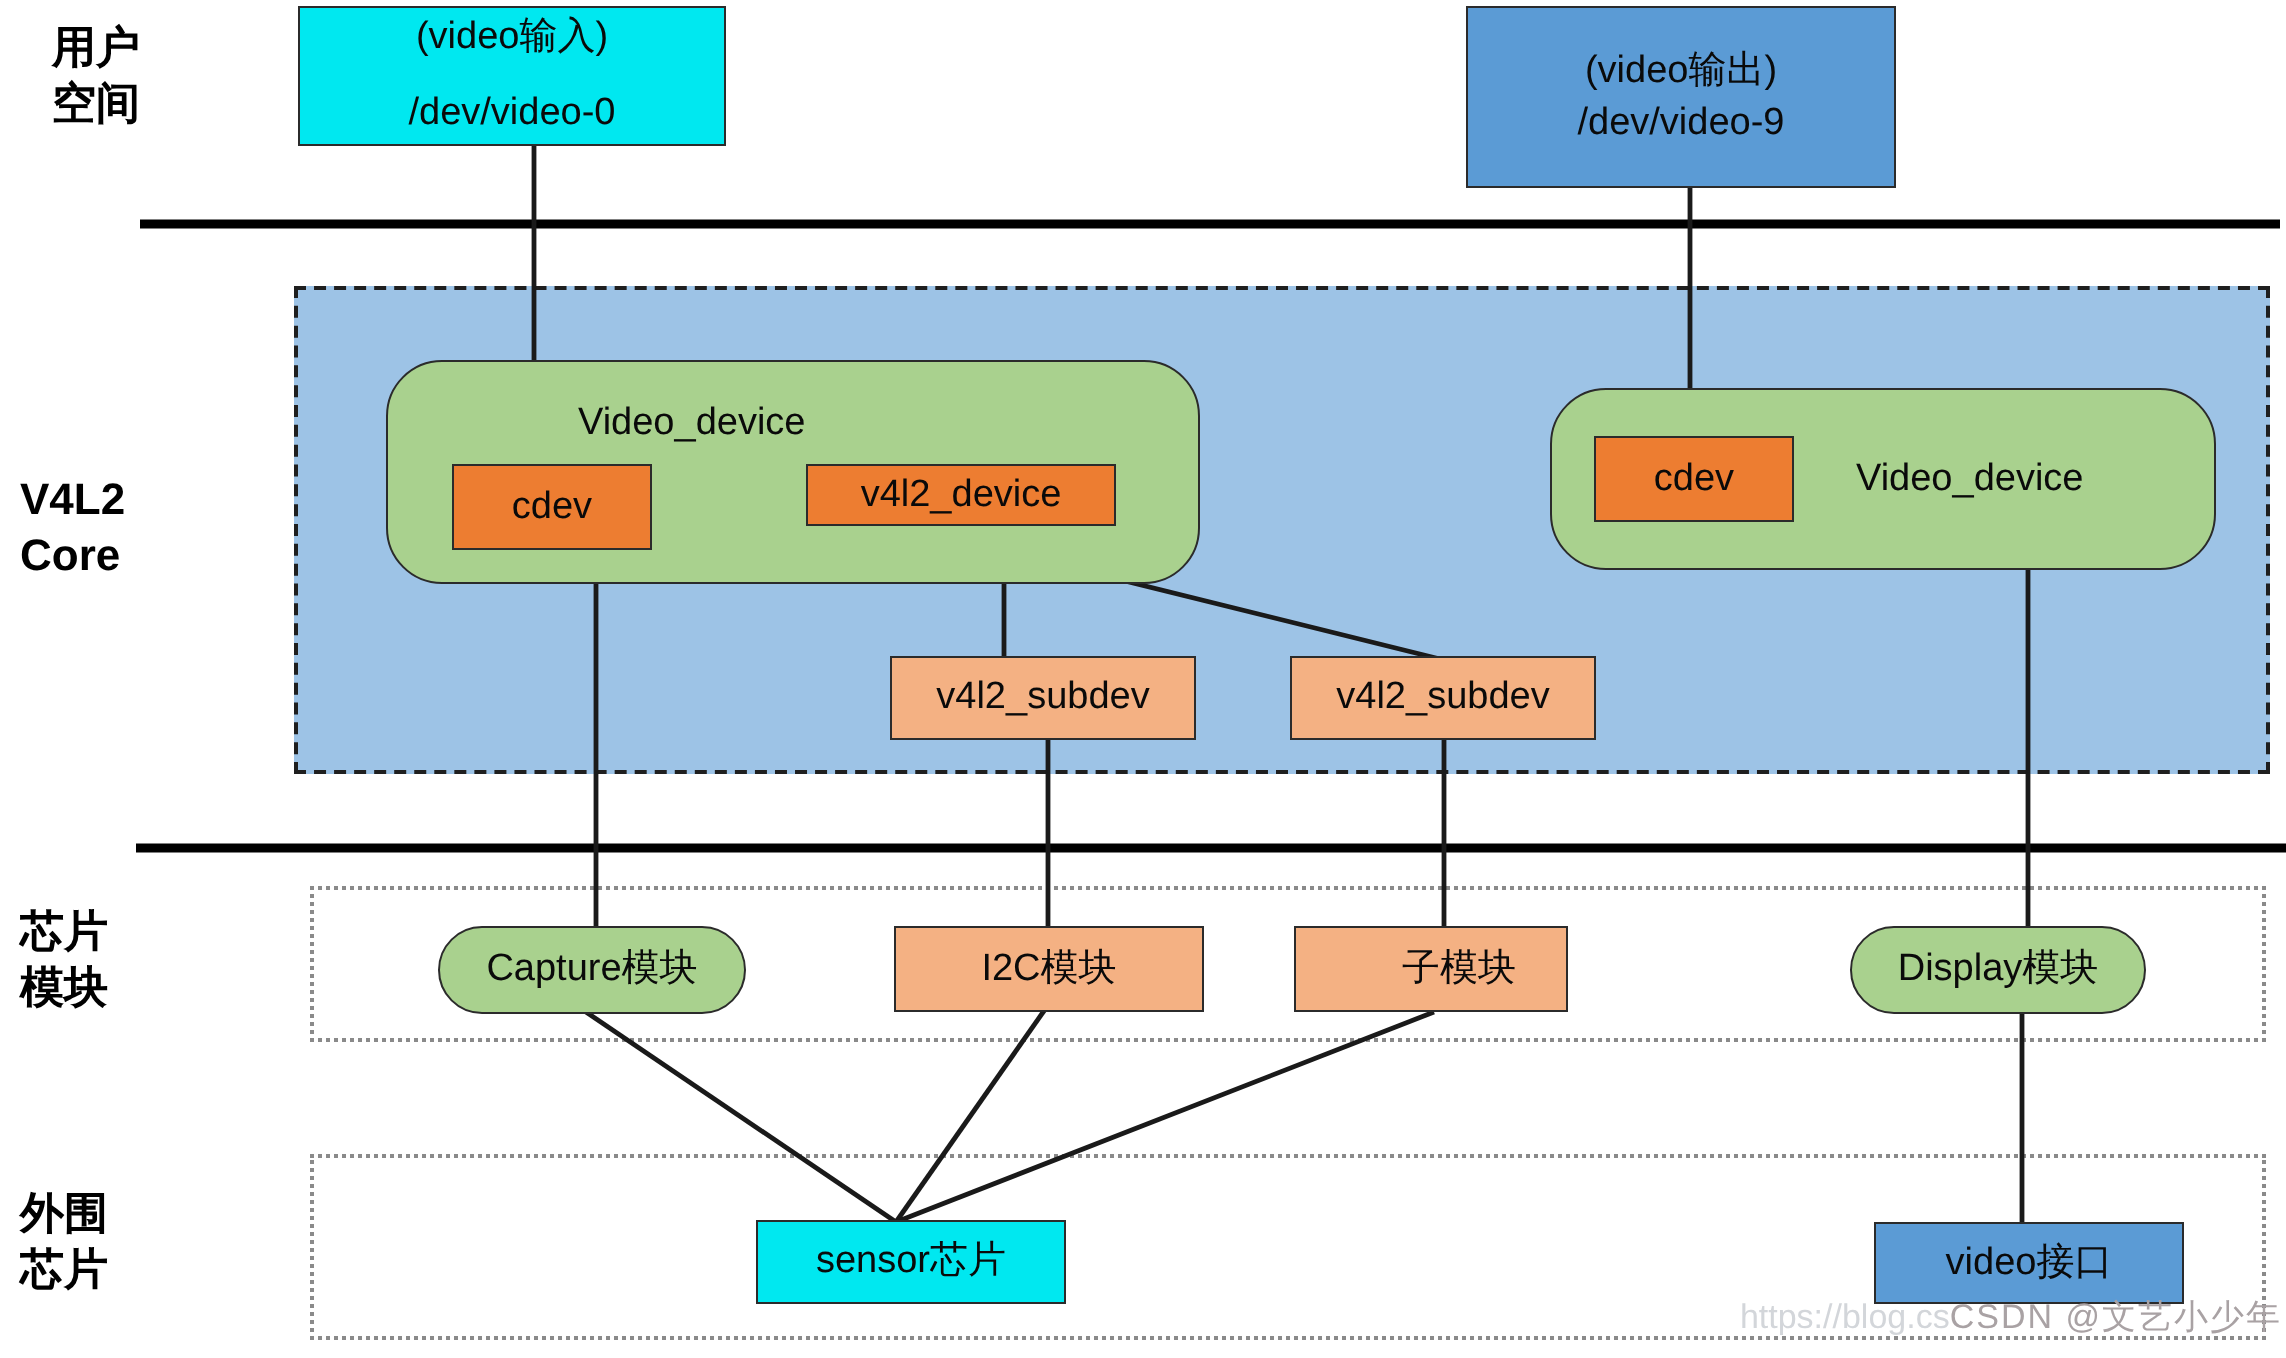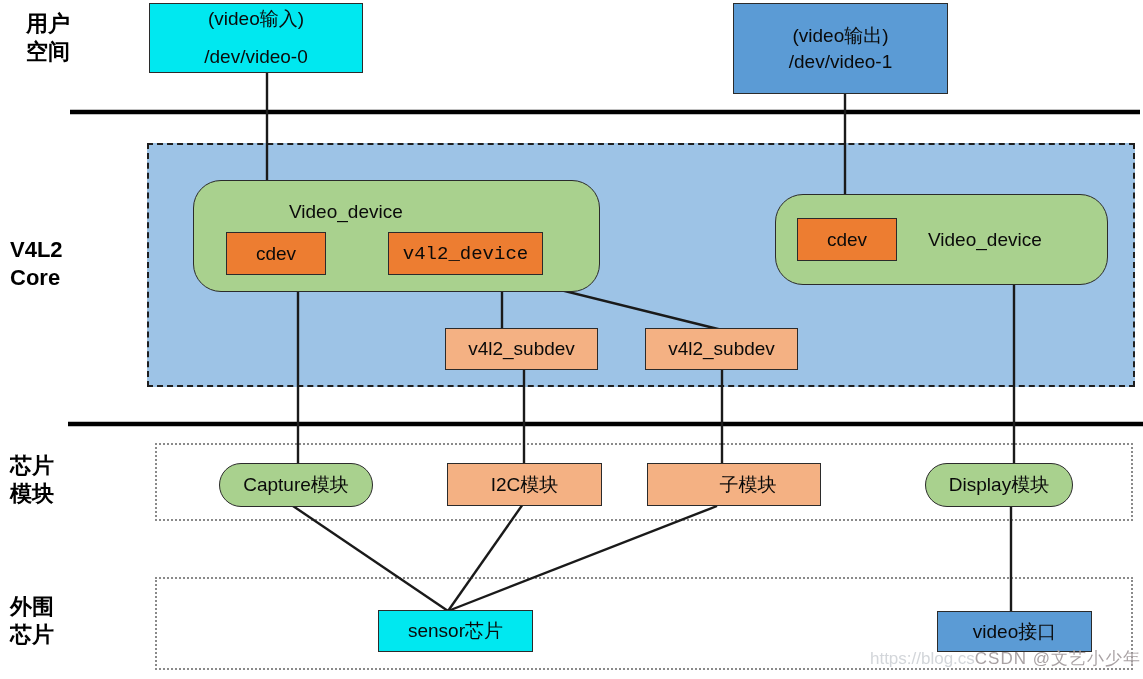--- a/index.html
+++ b/index.html
@@ -65,30 +65,30 @@
   <div class="side-label" style="left:10px;top:236px;"><span>V4L2</span><br><span>Core</span></div>
   <div class="side-label" style="left:10px;top:452px;"><span>芯片</span><br><span>模块</span></div>
   <div class="side-label" style="left:10px;top:593px;"><span>外围</span><br><span>芯片</span></div>
 
   <div class="box fill-cyan" style="left:149px;top:3px;width:214px;height:70px;">
     <span>(video输入)</span>
     <span>/dev/video-0</span>
   </div>
   <div class="box fill-blue" style="left:733px;top:3px;width:215px;height:91px;">
     <span>(video输出)</span>
-    <span>/dev/video-1</span>
+    <span>/dev/video-9</span>
   </div>
 
   <div class="box fill-green" style="left:193px;top:180px;width:407px;height:112px;">
     <span class="inner-label" style="left:95px;top:18px;">Video_device</span>
   </div>
   <div class="box fill-orange" style="left:226px;top:232px;width:100px;height:43px;">
     <span>cdev</span>
   </div>
-  <div class="box fill-orange" style="left:388px;top:232px;width:155px;height:43px;font-family:Liberation Mono, monospace;">
+  <div class="box fill-orange" style="left:403px;top:232px;width:155px;height:31px;">
     <span>v4l2_device</span>
   </div>
 
   <div class="box fill-green" style="left:775px;top:194px;width:333px;height:91px;">
     <span class="inner-label" style="left:152px;top:32px;">Video_device</span>
   </div>
   <div class="box fill-orange" style="left:797px;top:218px;width:100px;height:43px;">
     <span>cdev</span>
   </div>
 
@@ -98,21 +98,21 @@
   <div class="box fill-peach" style="left:645px;top:328px;width:153px;height:42px;">
     <span>v4l2_subdev</span>
   </div>
 
   <div class="box fill-green" style="left:219px;top:463px;width:154px;height:44px;">
     <span>Capture模块</span>
   </div>
   <div class="box fill-peach" style="left:447px;top:463px;width:155px;height:43px;">
     <span>I2C模块</span>
   </div>
-  <div class="box fill-peach" style="left:647px;top:463px;width:174px;height:43px;padding-left:28px;">
+  <div class="box fill-peach" style="left:647px;top:463px;width:137px;height:43px;padding-left:28px;">
     <span>子模块</span>
   </div>
   <div class="box fill-green" style="left:925px;top:463px;width:148px;height:44px;">
     <span>Display模块</span>
   </div>
 
   <div class="box fill-cyan" style="left:378px;top:610px;width:155px;height:42px;align-items:center;">
     <span>sensor芯片</span>
   </div>
   <div class="box fill-blue" style="left:937px;top:611px;width:155px;height:41px;">

